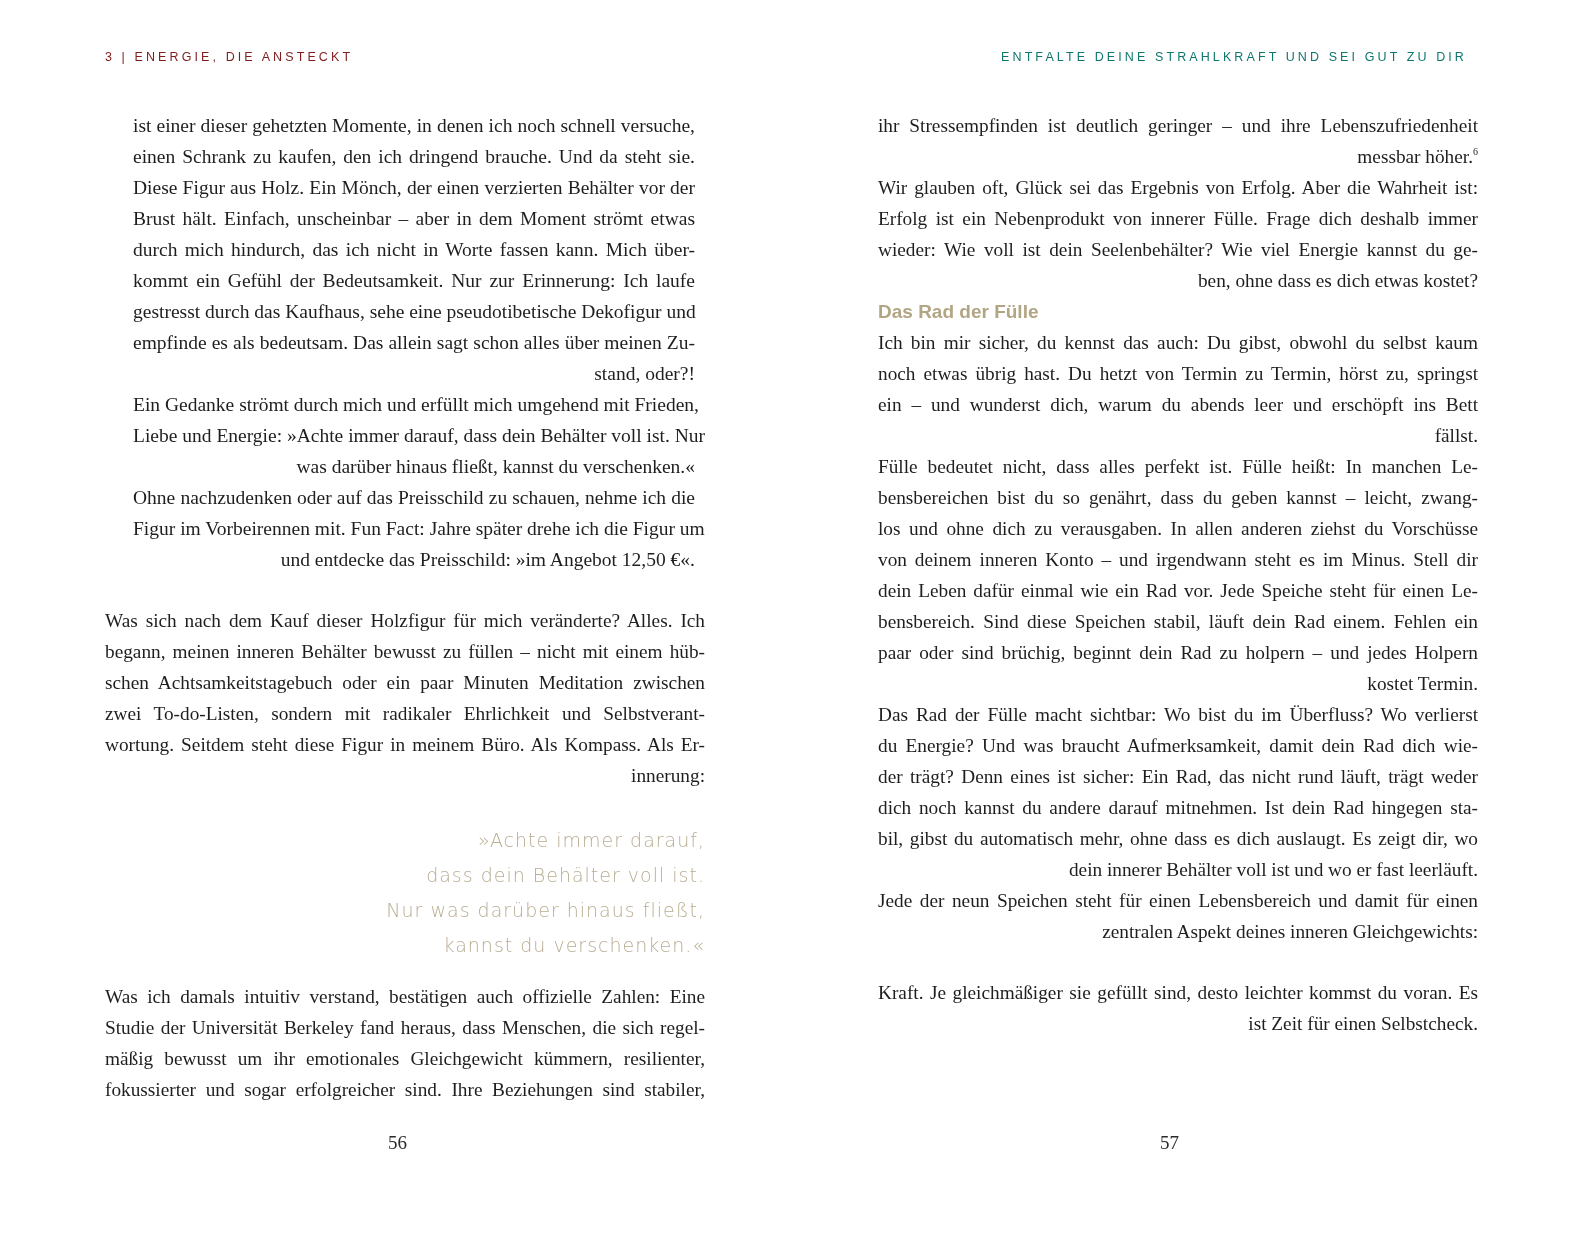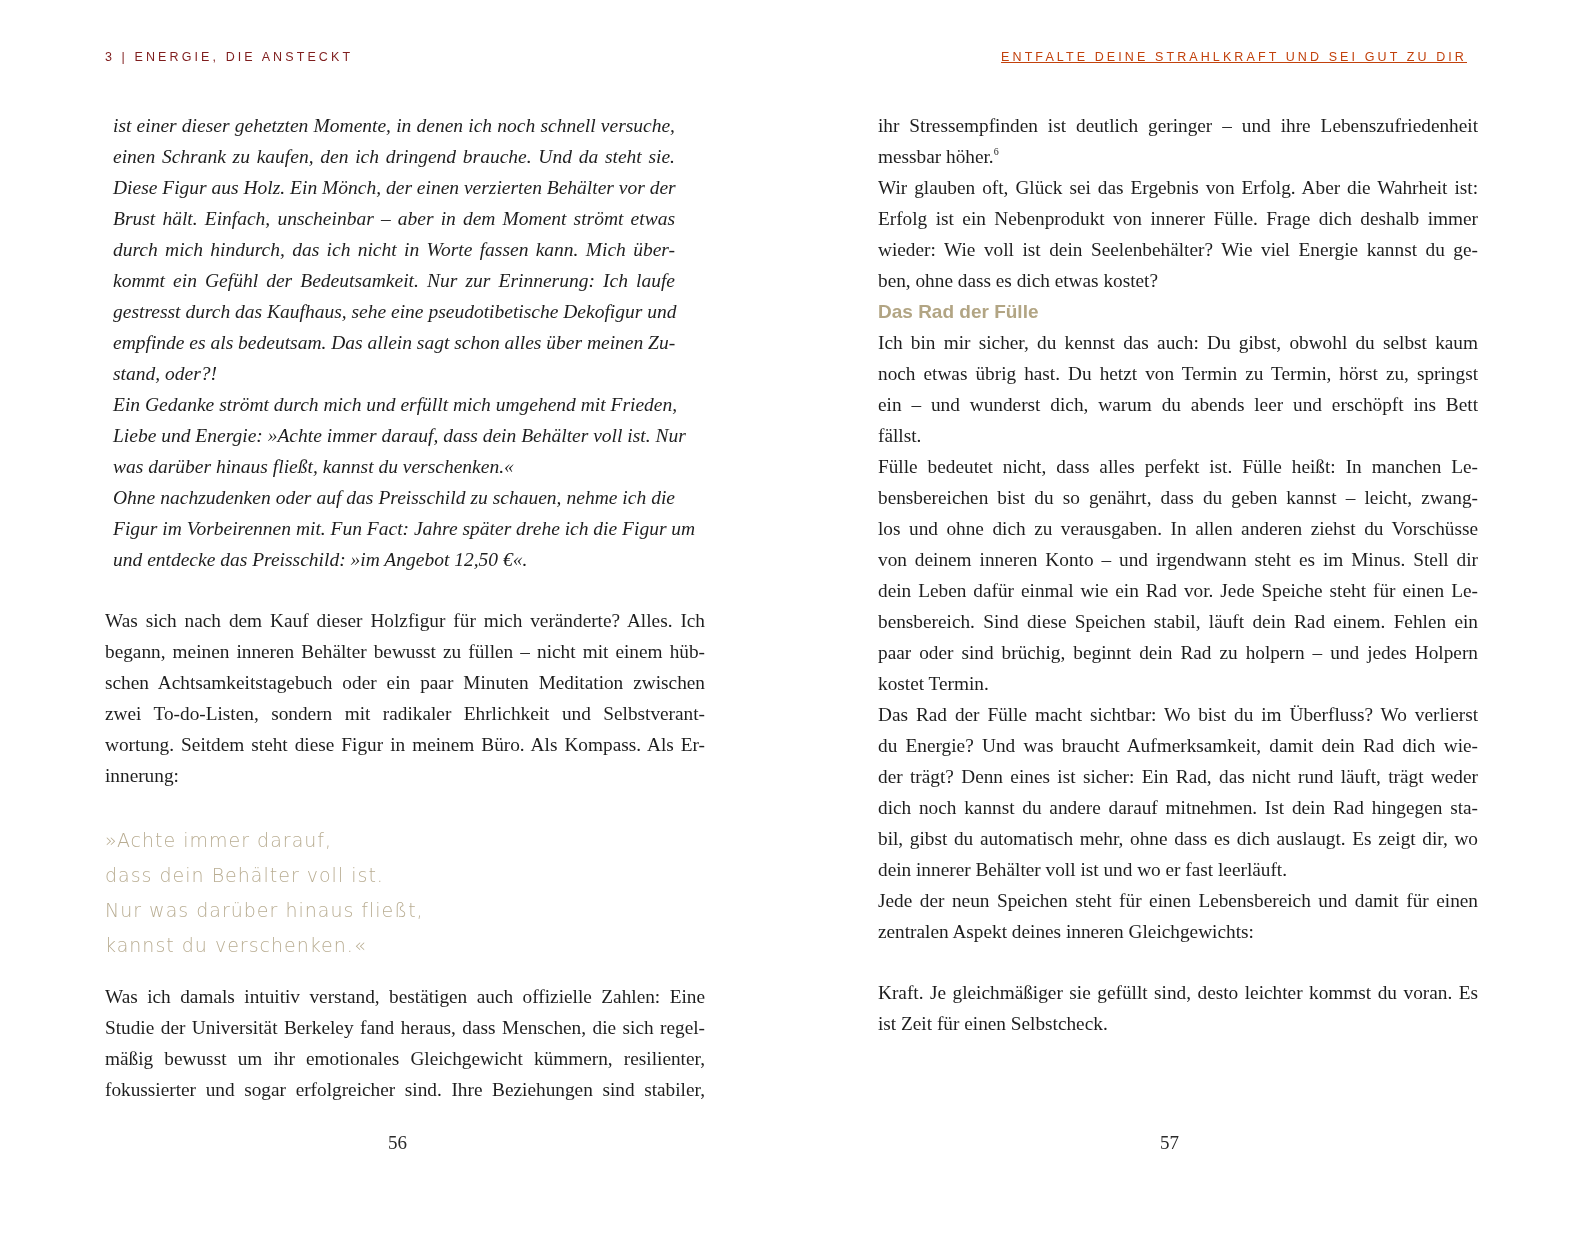--- a/index.html
+++ b/index.html
@@ -8,34 +8,34 @@
     font-family: "Liberation Serif", "DejaVu Serif", serif;
     color: #1e1e1e;
   }
   .running-head {
     position: absolute; top: 50px;
     font-family: "Liberation Sans", "DejaVu Sans", sans-serif;
     font-size: 12.5px; letter-spacing: 3.1px; text-transform: uppercase;
     white-space: nowrap;
   }
   .running-head.left { left: 105px; color: #7f1d1d; }
-  .running-head.right { right: 127px; color: #c2410c; text-decoration: underline; }
+  .running-head.right { right: 127px; color: #0f766e; }
   .page { position: absolute; top: 110px; }
   .page.left { left: 105px; width: 600px; }
   .page.right { left: 878px; width: 600px; }
   .line {
     display: block; height: 31px; line-height: 31px;
-    font-size: 19.3px; white-space: nowrap;
+    font-size: 19.3px; white-space: nowrap; text-align: right;
   }
   .justify { text-align: justify; text-align-last: justify; }
-  .italic-block { margin-left: 8px; width: 562px; font-style: italic; }
+  .italic-block { margin-left: 28px; width: 562px; }
   .italic-block .line { font-size: 19.5px; }
   .gap { height: 30px; }
   .pullquote {
-    margin: 32px 0 18px 0; text-align: left;
+    margin: 32px 0 18px 0; text-align: right;
     font-family: "DejaVu Sans", "Liberation Sans", sans-serif;
     font-weight: 300; color: #b9ad92; font-size: 19px; letter-spacing: 1px;
   }
   .pullquote .qline { display: block; height: 35px; line-height: 35px; }
   .subheading {
     font-family: "Liberation Sans", "DejaVu Sans", sans-serif;
     font-weight: bold; color: #b2a584; font-size: 19px;
     height: 31px; line-height: 31px; 
   }
   sup { font-size: 10px; vertical-align: 8px; line-height: 0; }

